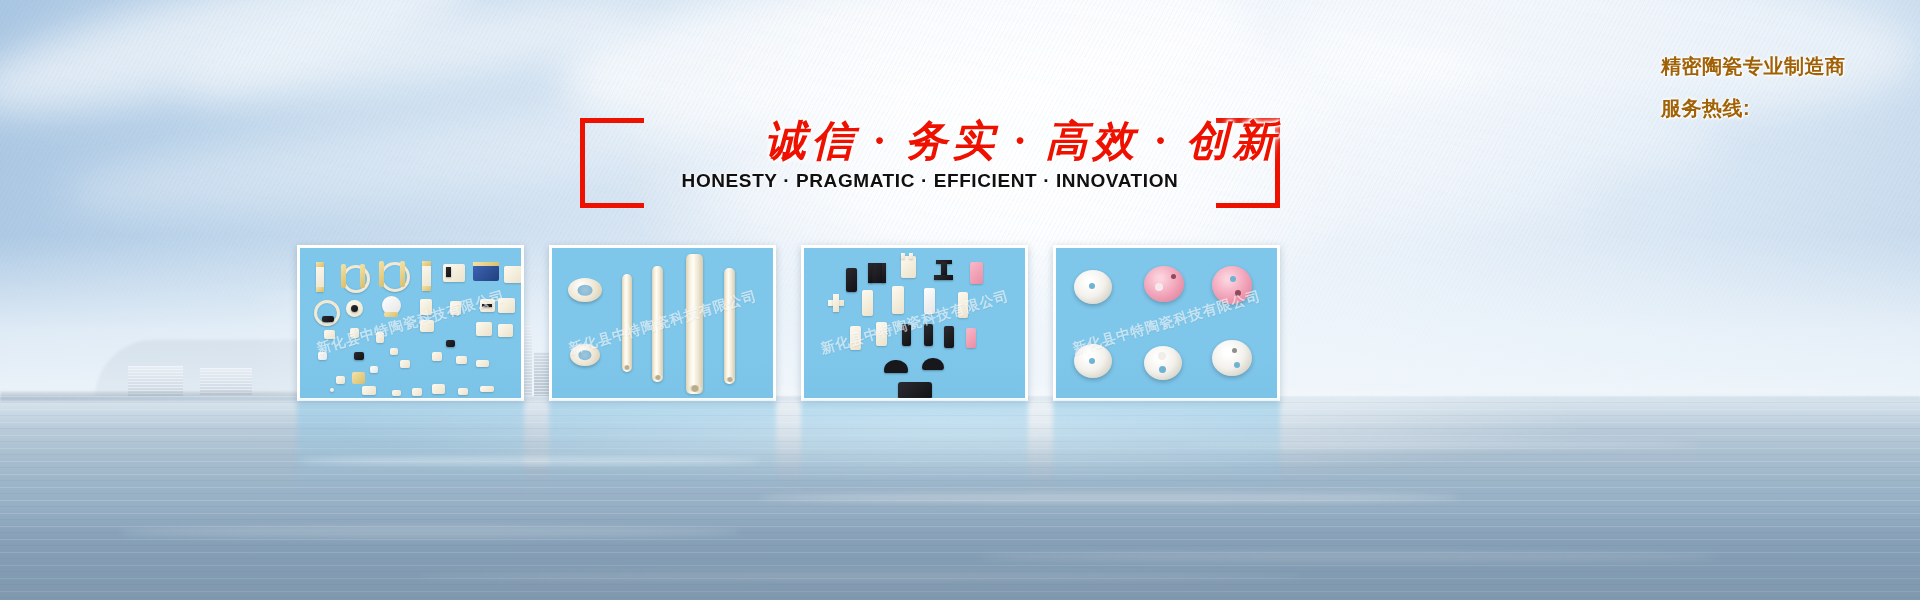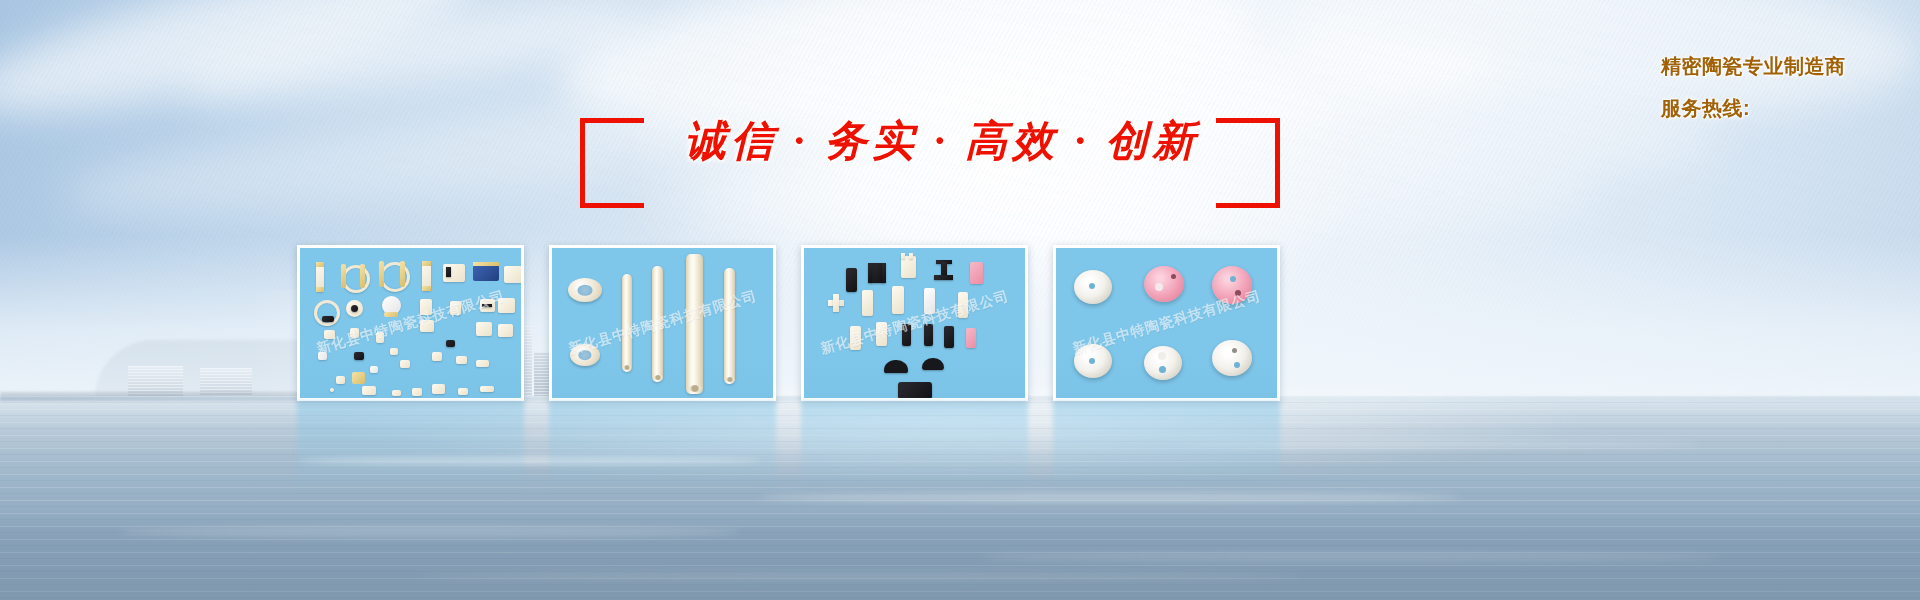--- a/index.html
+++ b/index.html
@@ -108,28 +108,27 @@
   .brk-l{left:0;top:0;width:64px;height:90px;}
   .brk-l .v{left:0;top:0;width:5px;height:90px;}
   .brk-l .t{left:0;top:0;width:64px;height:5px;}
   .brk-l .b{left:0;bottom:0;width:64px;height:5px;}
   .brk-r{right:0;top:0;width:64px;height:90px;}
   .brk-r .v{right:0;top:0;width:5px;height:90px;}
   .brk-r .t{right:0;top:0;width:64px;height:5px;}
   .brk-r .b{right:0;bottom:0;width:64px;height:5px;}
 
   .slogan-cn{
-    position:absolute;left:0;top:-6px;width:700px;text-align:center;
+    position:absolute;left:0;top:-6px;width:700px;text-align:right;
     font-family:"Liberation Serif","DejaVu Serif",serif;
     font-size:42px;font-weight:700;font-style:italic;
     letter-spacing:5px;color:#ee1100;line-height:58px;white-space:nowrap;
     text-shadow:
       0 0 3px #fff,0 0 3px #fff,0 0 6px #fff,0 0 9px #fff,
       1px 1px 2px rgba(255,255,255,.95),-1px -1px 2px rgba(255,255,255,.95);
-    margin-left: 12px;
   }
   .slogan-en{
     position:absolute;left:0;top:52px;width:700px;text-align:center;
     font-family:"Liberation Sans","DejaVu Sans",sans-serif;
     font-size:19px;font-weight:700;letter-spacing:.6px;
     color:#101010;white-space:nowrap;
     text-shadow:0 0 3px rgba(255,255,255,.9),0 0 6px rgba(255,255,255,.7);
   }
 
   
@@ -268,20 +267,21 @@
       <i class="v"></i>
         <i class="t"></i>
         <i class="b"></i>
     </div>
     <div class="brk brk-r">
       <i class="v"></i>
         <i class="t"></i>
         <i class="b"></i>
     </div>
     <div class="slogan-cn">诚信 · 务实 · 高效 · 创新</div>
+    <div class="slogan-en">HONESTY · PRAGMATIC · EFFICIENT · INNOVATION</div>
   </div>
 
   <div class="contact">
     <div class="line l1">精密陶瓷专业制造商</div>
     <div class="line l2">服务热线:</div>
   </div>
 
   <div class="cards">
 
     <div class="card" id="card1">

